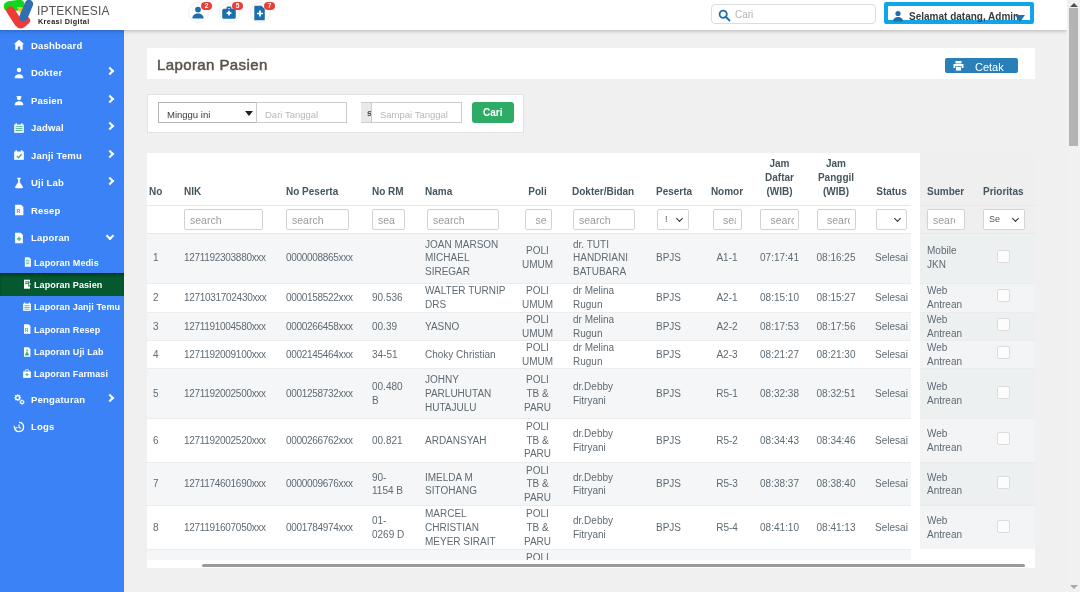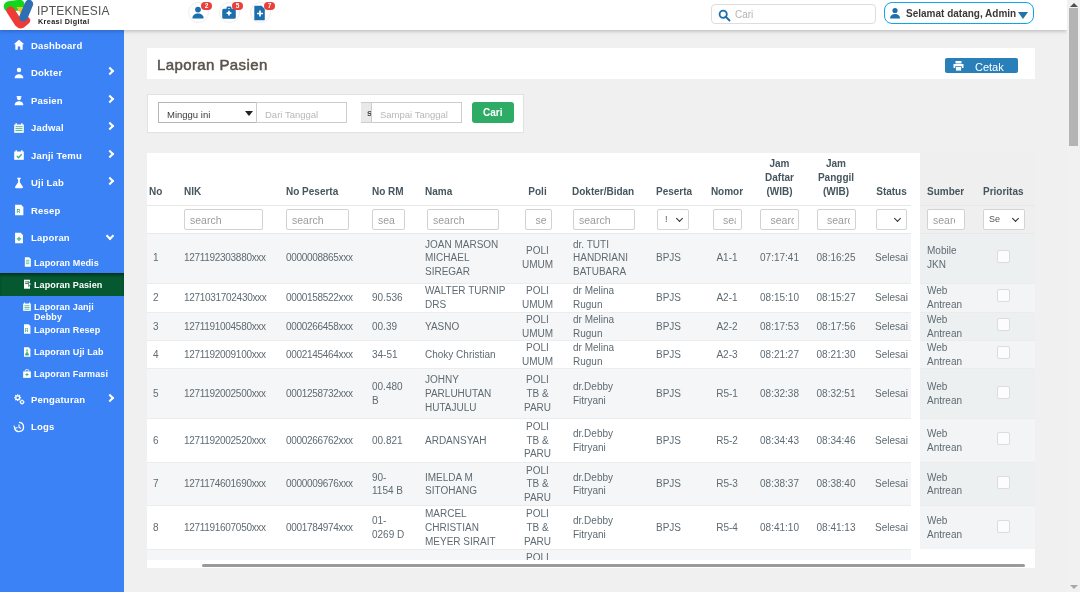--- a/index.html
+++ b/index.html
@@ -10,21 +10,21 @@
 
 #topbar { left:0; top:0; width:1067px; height:30px; background:#fff; box-shadow:0 1px 4px rgba(0,0,0,.25); z-index:30; }
 #logoTxt1 { left:37px; top:4px; font-size:12px; color:#525252; letter-spacing:0.2px; }
 #logoTxt2 { left:38px; top:17px; font-size:7.2px; font-weight:bold; color:#1d1d1d; letter-spacing:0.4px; }
 .icbtn { top:4px; width:22px; height:22px; }
 .icbtn .circ { position:absolute; left:-2.5px; top:-3.5px; width:21px; height:21px; border:1px solid #ededed; border-radius:50%; background:#fff; }
 .icbtn svg { position:relative; z-index:2; }
 .badge { position:absolute; z-index:3; top:-3.5px; right:-6px; width:11px; height:8px; border-radius:5px; background:#e8403a; color:#fff; font-size:6.5px; font-weight:bold; text-align:center; line-height:8px; }
 #searchbox { left:711px; top:4px; width:165px; height:20px; border:1px solid #ddd; border-radius:4px; background:#fff; }
 #searchbox .ph { position:absolute; left:23px; top:4px; font-size:10px; color:#b3b3b3; }
-#userbox { left:884px; top:2px; width:150px; height:22px; border:1px solid #0ea5e9; border-radius:8px; background:#fff; }
+#userbox { left:884px; top:2px; width:150px; height:22px; border:4px solid #0ea5e9; border-radius:2px; background:#fff; }
 #userbox .txt { position:absolute; left:21px; top:4.5px; font-size:10px; font-weight:bold; color:#3a3a3a; }
 #userbox .tri { position:absolute; right:5px; top:8.5px; width:0; height:0; border-left:5.5px solid transparent; border-right:5.5px solid transparent; border-top:7px solid #2272ab; }
 
 
 #sidebar { left:0; top:30px; width:124px; height:562px; background:#3b82f6; z-index:20; }
 .mi { position:relative; height:27.5px; color:#fff; }
 .mi .ic { position:absolute; left:12px; top:7px; width:14px; height:14px; }
 .mi .lb { position:absolute; left:31px; top:8.5px; font-size:9.5px; font-weight:bold; letter-spacing:0.2px; }
 .mi .ch { position:absolute; right:11px; top:9.5px; width:6px; height:6px; border-right:2.2px solid #fff; border-bottom:2.2px solid #fff; transform:rotate(-45deg); }
 .mi .chd { position:absolute; right:11px; top:9px; width:6px; height:6px; border-right:2.2px solid #fff; border-bottom:2.2px solid #fff; transform:rotate(45deg); }
@@ -222,21 +222,21 @@
         <path d="M4.8 4.5h4M4.8 6.5h4" stroke="#05582f" stroke-width="0.9"></path>
       </svg>
       <span class="lb">Laporan Pasien</span>
     </div>
   <div class="smi">
       <svg class="ic" viewBox="0 0 14 14">
         <path d="M2.5 3h9v8.5h-9z" fill="#fff"></path>
         <path d="M4.2 1.8v2M9.8 1.8v2" stroke="#fff" stroke-width="1.2"></path>
         <path d="M4 5.5h6M4 7.5h6M4 9.5h6" stroke="#3ab17c" stroke-width="0.9"></path>
       </svg>
-      <span class="lb">Laporan Janji Debby</span>
+      <span class="lb">Laporan Janji Temu</span>
     </div>
   <div class="smi">
       <svg class="ic" viewBox="0 0 14 14">
         <path d="M3.5 1.5h5.5l2 2V12.5h-7.5z" fill="#fff"></path>
         <text x="4.6" y="10" font-size="5.5" font-weight="bold" fill="#3ab17c">R</text>
       </svg>
       <span class="lb">Laporan Resep</span>
     </div>
   <div class="smi">
       <svg class="ic" viewBox="0 0 14 14">

